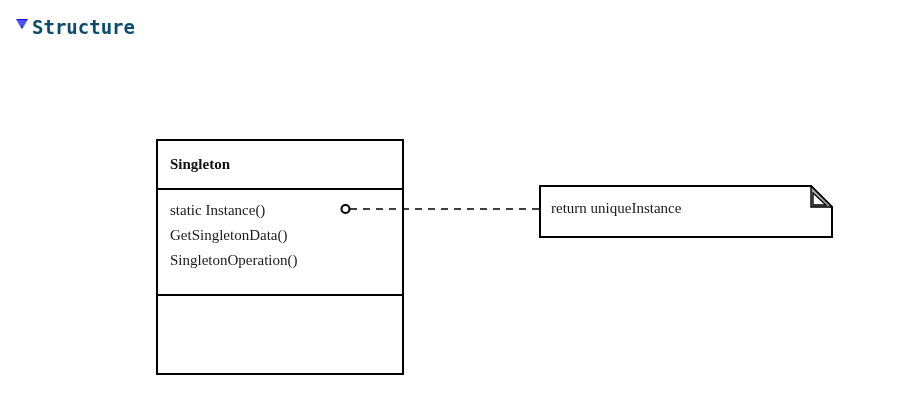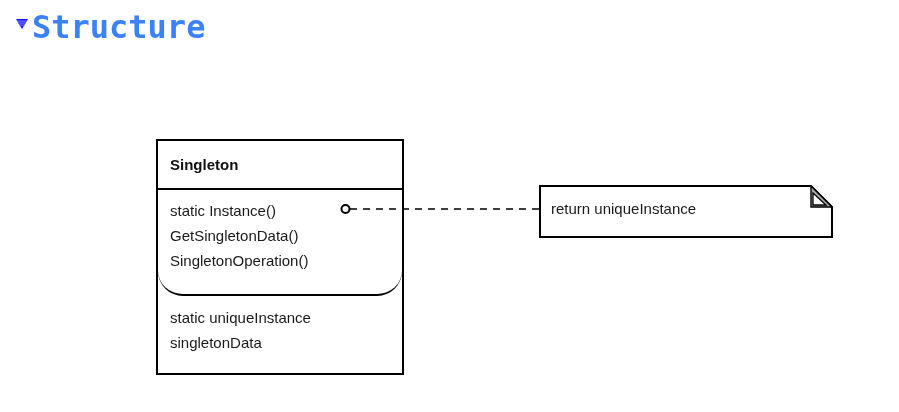--- a/index.html
+++ b/index.html
@@ -30,35 +30,36 @@
   .disclosure-triangle {
     width: 16px;
     height: 16px;
     position: relative;
     flex: 0 0 auto;
     margin-top: -6px;
   }
   .disclosure-triangle svg { display: block; }
   .section-heading-label {
     font-family: "DejaVu Sans Mono", "Liberation Mono", monospace;
-    font-size: 32px;
+    font-size: 19px;
     font-weight: bold;
-    color: #3b82f6;
+    color: #0c4a6e;
     letter-spacing: 0px;
     line-height: 1;
     white-space: nowrap;
   }
 
   
   .diagram {
     position: absolute;
     left: 0;
     top: 0;
     width: 899px;
     height: 412px;
+    font-family: Liberation Serif, serif;
   }
 
   
   .uml-class {
     position: absolute;
     left: 156px;
     top: 139px;
     width: 248px;
     height: 236px;
     border: 2px solid #000000;
@@ -72,21 +73,20 @@
   .uml-compartment.name-compartment {
     height: 49px;
     display: flex;
     align-items: center;
     border-bottom: 2px solid #000000;
   }
   .uml-compartment.ops-compartment {
     height: 106px;
     padding-top: 8px;
     border-bottom: 2px solid #000000;
-    border-radius: 25px;
   }
   .uml-compartment.attrs-compartment {
     height: 77px;
     padding-top: 9px;
   }
   .uml-class-name {
     font-size: 15px;
     font-weight: bold;
     color: #111111;
     line-height: 1;
@@ -156,24 +156,20 @@
     <div class="uml-compartment name-compartment">
       <span class="uml-class-name">Singleton</span>
     </div>
 
     <div class="uml-compartment ops-compartment">
       <div class="uml-member">static Instance()</div>
       <div class="uml-member">GetSingletonData()</div>
       <div class="uml-member">SingletonOperation()</div>
     </div>
 
-    <div class="uml-compartment attrs-compartment">
-      <div class="uml-member">static uniqueInstance</div>
-      <div class="uml-member">singletonData</div>
-    </div>
 
   </div>
 
   <div class="note-anchor">
     <svg width="204" height="22" viewBox="0 0 204 22" aria-hidden="true">
 
       <circle cx="5.5" cy="11" r="4" fill="#ffffff" stroke="#000000" stroke-width="2"></circle>
 
       <line x1="10" y1="11" x2="203" y2="11" stroke="#000000" stroke-width="1.6" stroke-dasharray="7 6"></line>
     </svg>

